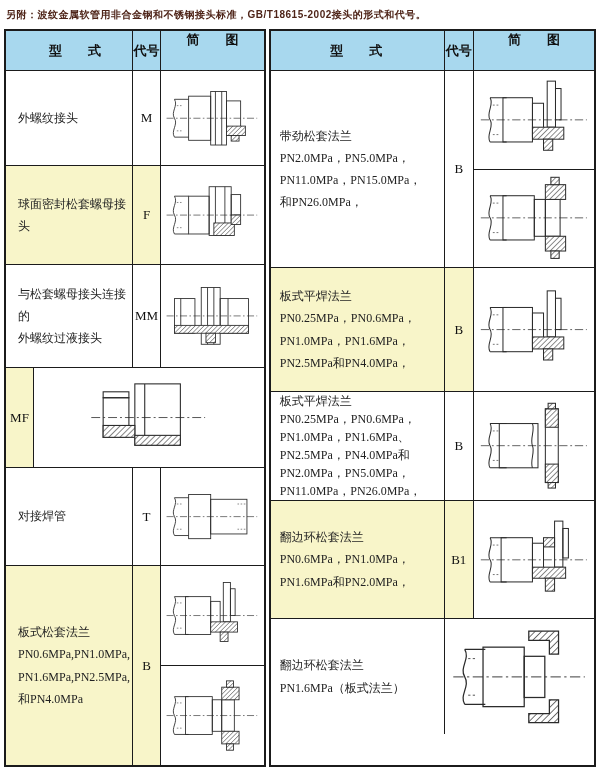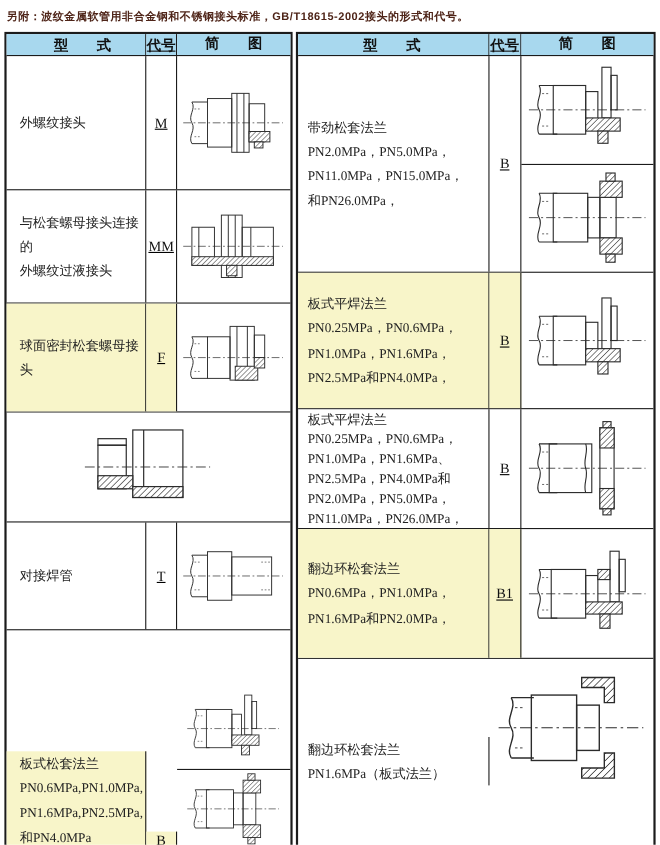--- a/index.html
+++ b/index.html
@@ -5,37 +5,37 @@
   html,body{margin:0;padding:0;background:#fff;}
   body{width:600px;height:768px;overflow:hidden;position:relative;
        font-family:"Liberation Sans","DejaVu Sans",sans-serif;}
   .title{margin:8px 5px 7px 6px;font-size:10px;font-weight:bold;
          color:var(--title-color,#4e2418);letter-spacing:0.5px;}
   .tbl{margin:0 4px;display:flex;gap:3px;}
   .half{border:2px solid var(--border,#1b1b1b);background:#fff;}
   .half.left{width:260px;}
   .half.right{width:326px;}
   .row{display:flex;box-sizing:border-box;border-bottom:1px solid var(--border,#1b1b1b);}
-  .row:last-child{border-bottom:none;align-items:flex-end;}
+  .row:last-child{border-bottom:none;}
   .cell{box-sizing:border-box;border-right:1px solid var(--border,#1b1b1b);
         display:flex;align-items:center;}
   .cell:last-child{border-right:none;}
   .cell.hl{background:var(--highlight-bg,#f8f5c9);}
-  .hdrrow{height:20px;}
+  .hdrrow{height:40px;}
   .hdrrow .cell{background:var(--header-bg,#a8d8ee);justify-content:center;
         font-weight:bold;font-size:13px;color:#111;}
   .left .c-name{width:127px;}
   .left .c-code{width:28px;}
   .left .c-diag{flex:1;}
   .right .c-name{width:174px;}
   .right .c-code{width:29px;}
   .right .c-diag{flex:1;}
   .c-name{padding-left:12px;}
   .right .c-name{padding-left:9px;padding-right:2px;}
-  .c-code{justify-content:center;text-decoration:underline;}
+  .c-code{justify-content:center;}
   .type-text{font-family:"Liberation Serif","DejaVu Serif",serif;
         font-size:12px;line-height:1.85;color:#222;white-space:pre-line;}
   .type-text.tight{line-height:1.5;}
   .code-text{font-family:"Liberation Serif","DejaVu Serif",serif;
         font-size:13px;color:#111;}
   .c-diag{flex-direction:column;align-items:stretch;padding:0;}
   .dwrap{flex:1;display:flex;align-items:center;justify-content:center;overflow:hidden;}
   .dwrap svg{width:92%;height:92%;}
   .dsub{flex:1;display:flex;align-items:stretch;}
   .dsub.first{border-bottom:1px solid var(--border,#1b1b1b);}
@@ -63,21 +63,21 @@
           <span>型　　式</span>
         </div>
       <div class="cell c-code">
           <span>代号</span>
         </div>
       <div class="cell c-diag" style="flex-direction:row;justify-content:center;">
           <span>简　　图</span>
         </div>
     </div>
 
-    <div class="row" style="height:122px">
+    <div class="row" style="height:95px">
       <div class="cell c-name">
           <div class="type-text">外螺纹接头</div>
         </div>
       <div class="cell c-code">
           <span class="code-text">M</span>
         </div>
       <div class="cell c-diag">
           <div class="dwrap">
             <svg viewBox="0 0 120 92" preserveAspectRatio="xMidYMid meet">
               <g stroke="#2b2b2b" stroke-width="1.1" fill="none">
@@ -85,20 +85,48 @@
                 <path d="M30 22 H12 M30 70 H12"></path>
                 <path d="M12 22 c5 8 -5 16 0 24 c5 8 -5 16 0 24"></path>
                 <path d="M15 30 h8 M15 62 h8" stroke-width="0.7" stroke-dasharray="2 2"></path>
                 <rect x="30" y="18" width="28" height="56"></rect>
                 <rect x="58" y="12" width="20" height="68"></rect>
                 <line x1="64" y1="12" x2="64" y2="80"></line>
                 <line x1="72" y1="12" x2="72" y2="80"></line>
                 <rect x="78" y="24" width="18" height="44"></rect>
                 <rect x="78" y="56" width="24" height="12" fill="url(#hx)"></rect>
                 <rect x="84" y="68" width="10" height="7" fill="url(#hx)"></rect>
+              </g>
+            </svg>
+          </div>
+        </div>
+    </div>
+
+    <div class="row" style="height:99px">
+      <div class="cell c-name hl">
+          <div class="type-text">球面密封松套螺母接头</div>
+        </div>
+      <div class="cell c-code hl">
+          <span class="code-text">F</span>
+        </div>
+      <div class="cell c-diag">
+          <div class="dwrap">
+            <svg viewBox="0 0 120 92" preserveAspectRatio="xMidYMid meet">
+              <g stroke="#2b2b2b" stroke-width="1.1" fill="none">
+                <line x1="2" y1="46" x2="117" y2="46" stroke-width="0.8" stroke-dasharray="9 3 2 3"></line>
+                <path d="M30 22 H12 M30 70 H12"></path>
+                <path d="M12 22 c5 8 -5 16 0 24 c5 8 -5 16 0 24"></path>
+                <path d="M15 30 h8 M15 62 h8" stroke-width="0.7" stroke-dasharray="2 2"></path>
+                <rect x="30" y="22" width="26" height="48"></rect>
+                <rect x="56" y="10" width="28" height="62"></rect>
+                <line x1="64" y1="10" x2="64" y2="72"></line>
+                <line x1="76" y1="10" x2="76" y2="72"></line>
+                <rect x="84" y="20" width="12" height="26"></rect>
+                <rect x="62" y="56" width="26" height="16" fill="url(#hx)"></rect>
+                <rect x="84" y="46" width="12" height="12" fill="url(#hx)"></rect>
               </g>
             </svg>
           </div>
         </div>
     </div>
 
     <div class="row" style="height:103px">
       <div class="cell c-name">
           <div class="type-text">与松套螺母接头连接的
 外螺纹过液接头</div>
@@ -119,49 +147,24 @@
                 <rect x="70" y="24" width="36" height="44"></rect>
                 <line x1="80" y1="24" x2="80" y2="68"></line>
                 <rect x="12" y="58" width="94" height="10" fill="url(#hx)"></rect>
                 <rect x="52" y="68" width="12" height="12" fill="url(#hx)"></rect>
               </g>
             </svg>
           </div>
         </div>
     </div>
 
-    <div class="row" style="height:99px">
-      <div class="cell c-name hl">
-          <div class="type-text">球面密封松套螺母接头</div>
-        </div>
+    <div class="row" style="height:100px">
       <div class="cell c-code hl">
-          <span class="code-text">F</span>
-        </div>
-      <div class="cell c-diag">
-          <div class="dwrap">
-            <svg viewBox="0 0 120 92" preserveAspectRatio="xMidYMid meet">
-              <g stroke="#2b2b2b" stroke-width="1.1" fill="none">
-                <line x1="2" y1="46" x2="117" y2="46" stroke-width="0.8" stroke-dasharray="9 3 2 3"></line>
-                <path d="M30 22 H12 M30 70 H12"></path>
-                <path d="M12 22 c5 8 -5 16 0 24 c5 8 -5 16 0 24"></path>
-                <path d="M15 30 h8 M15 62 h8" stroke-width="0.7" stroke-dasharray="2 2"></path>
-                <rect x="30" y="22" width="26" height="48"></rect>
-                <rect x="56" y="10" width="28" height="62"></rect>
-                <line x1="64" y1="10" x2="64" y2="72"></line>
-                <line x1="76" y1="10" x2="76" y2="72"></line>
-                <rect x="84" y="20" width="12" height="26"></rect>
-                <rect x="62" y="56" width="26" height="16" fill="url(#hx)"></rect>
-                <rect x="84" y="46" width="12" height="12" fill="url(#hx)"></rect>
-              </g>
-            </svg>
-          </div>
-        </div>
-    </div>
-
-    <div class="row" style="height:100px">
+          <span class="code-text">MF</span>
+        </div>
       <div class="cell c-diag">
           <div class="dwrap">
             <svg viewBox="0 0 120 92" preserveAspectRatio="xMidYMid meet">
               <g stroke="#2b2b2b" stroke-width="1.1" fill="none">
                 <line x1="2" y1="46" x2="117" y2="46" stroke-width="0.8" stroke-dasharray="9 3 2 3"></line>
                 <rect x="14" y="20" width="26" height="6"></rect>
                 <rect x="14" y="26" width="26" height="40"></rect>
                 <rect x="46" y="12" width="46" height="62"></rect>
                 <line x1="56" y1="12" x2="56" y2="74"></line>
                 <rect x="14" y="54" width="32" height="12" fill="url(#hx)"></rect>

